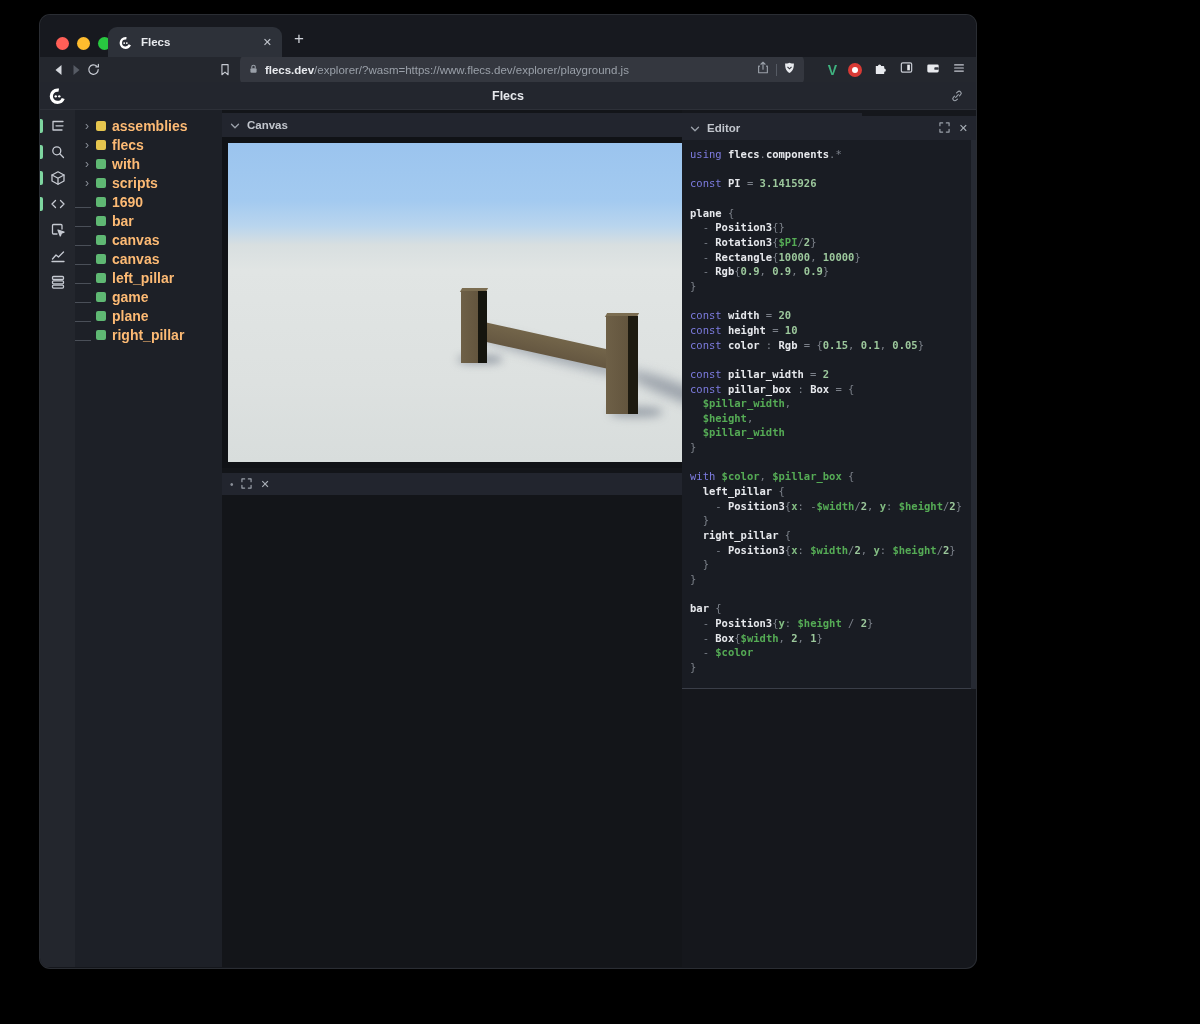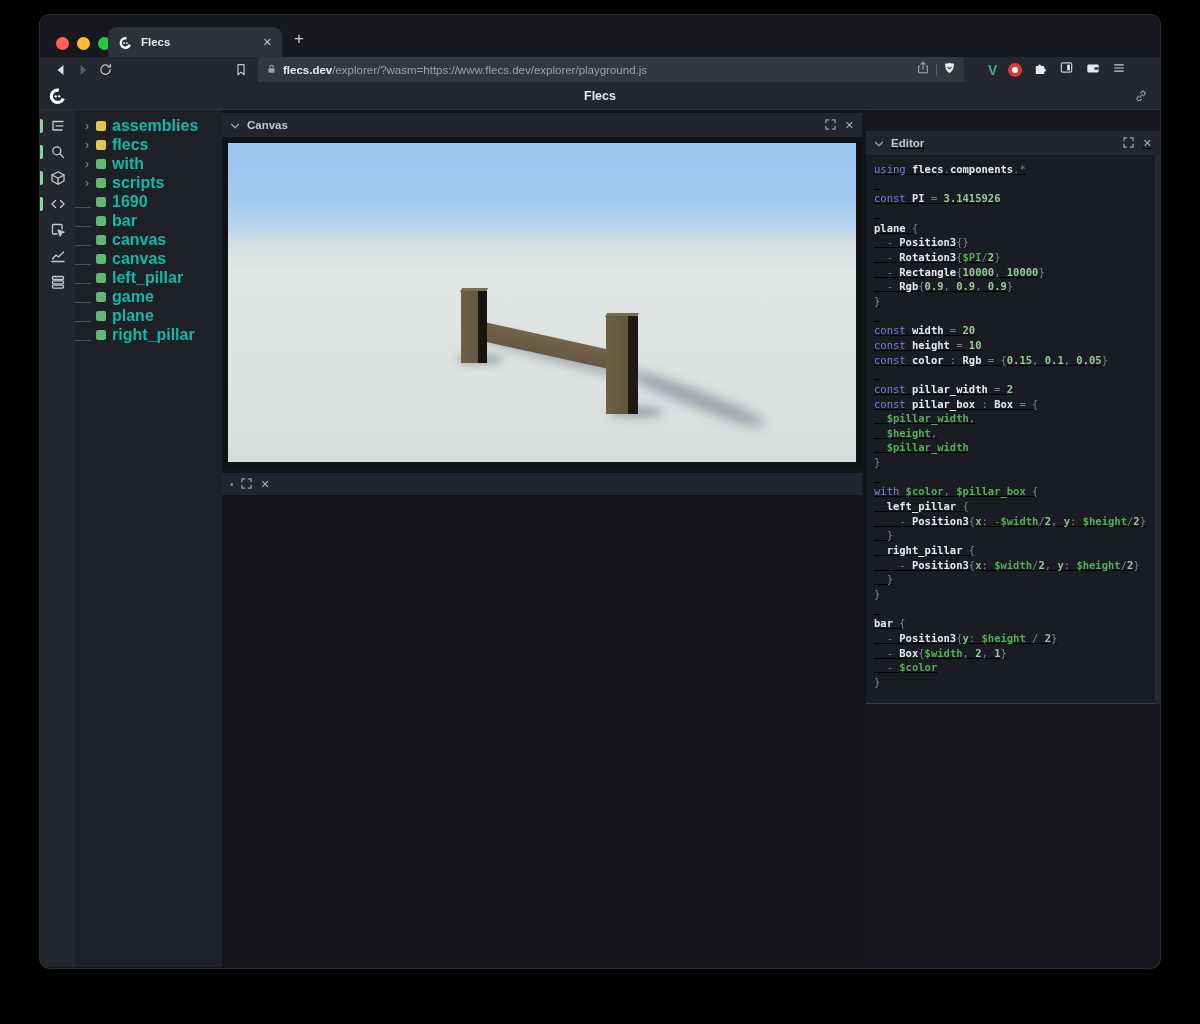--- a/index.html
+++ b/index.html
@@ -1,19 +1,19 @@
 <!DOCTYPE html>
 <html><head>
 <meta charset="utf-8">
 <style>
   * { margin:0; padding:0; box-sizing:border-box; }
   html,body { width:1200px; height:1024px; background:#000; overflow:hidden;
               font-family:"Liberation Sans", sans-serif; }
 
-  .window { position:absolute; left:40px; top:15px; width:1120px; height:953px;
+  .window { position:absolute; left:40px; top:15px; width:936px; height:953px;
             background:#15171c; border-radius:10px; overflow:hidden;
             box-shadow:0 0 0 1px #2a2d33; }
 
   
   .tabstrip { height:42px; background:#17191f; position:relative; }
   .lights { position:absolute; left:16px; top:22px; display:flex; gap:8px; }
   .light { width:13px; height:13px; border-radius:50%; }
   .light.red{background:#ff5f57}.light.yellow{background:#febc2e}.light.green{background:#28c840}
   .tab { position:absolute; left:68px; top:12px; width:174px; height:30px; background:#2d3139;
          border-radius:9px 9px 0 0; display:flex; align-items:center; padding:0 10px; gap:8px; }
@@ -49,21 +49,21 @@
   .rail { width:35px; background:#23262d; padding-top:8px; display:flex; flex-direction:column; gap:10px; align-items:center; }
   .rail-item { position:relative; width:100%; height:16px; display:flex; justify-content:center; }
   .rail-item.active::before { content:""; position:absolute; left:0; top:1px; width:3px; height:14px;
                               border-radius:0 2px 2px 0; background:#7ed6a0; }
   .tree { width:147px; background:#1d2027; padding-top:6px; }
   .tree-item { display:flex; align-items:center; height:19px; padding-left:5px; }
   .tree-toggle { width:14px; color:#8a8f98; font-size:12px; line-height:10px; text-align:center; position:relative; }
   .tree-toggle.dash::after { content:""; position:absolute; left:-5px; top:5px; width:16px; height:1px; background:#4a4f58; }
   .tree-square { width:10px; height:10px; border-radius:2px; margin:0 6px 0 2px; }
   .tree-square.green{ background:#5fb873; } .tree-square.yellow{ background:#e5c54e; }
-  .tree-label { color:#14b8a6; font-size:16px; font-weight:600; }
+  .tree-label { color:#fdba74; font-size:14px; font-weight:600; }
 
   .center { flex:1; background:#131519; position:relative; }
   .panel { position:absolute; background:#101216; }
   .panel-header { height:24px; background:#22252e; display:flex; align-items:center; padding:0 8px; gap:7px; }
   .panel-title { color:#c2c6cd; font-size:11.5px; font-weight:700; flex:1; }
   .ph-icons { display:flex; align-items:center; gap:9px; }
   .ph-close { color:#aab0b8; font-size:11px; }
   .bullet { color:#8a8f98; font-size:10px; }
 
   .canvas-panel { left:0; top:3px; width:640px; height:355px; }
@@ -371,21 +371,21 @@
                   <path d="M1 4 V1 h3 M8 1 h3 v3 M11 8 v3 h-3 M4 11 H1 V8"></path>
                 </svg>
             </span>
             <span class="ph-close">✕</span>
           </span>
         </div>
       </div>
 
     </div>
 
-    <div class="panel editor-panel" style="position:relative; margin-top:18px;text-decoration:underline;">
+    <div class="panel editor-panel" style="position:relative; margin-top:3px;">
       <div class="panel-header">
         <span>
           <svg class="icon dim" width="10" height="8" viewBox="0 0 10 8">
               <path d="M1.5 2.2 L5 5.8 L8.5 2.2"></path>
             </svg>
         </span>
         <span class="panel-title">Editor</span>
         <span class="ph-icons">
           <span>
             <svg class="icon dim" width="11" height="11" viewBox="0 0 12 12">

